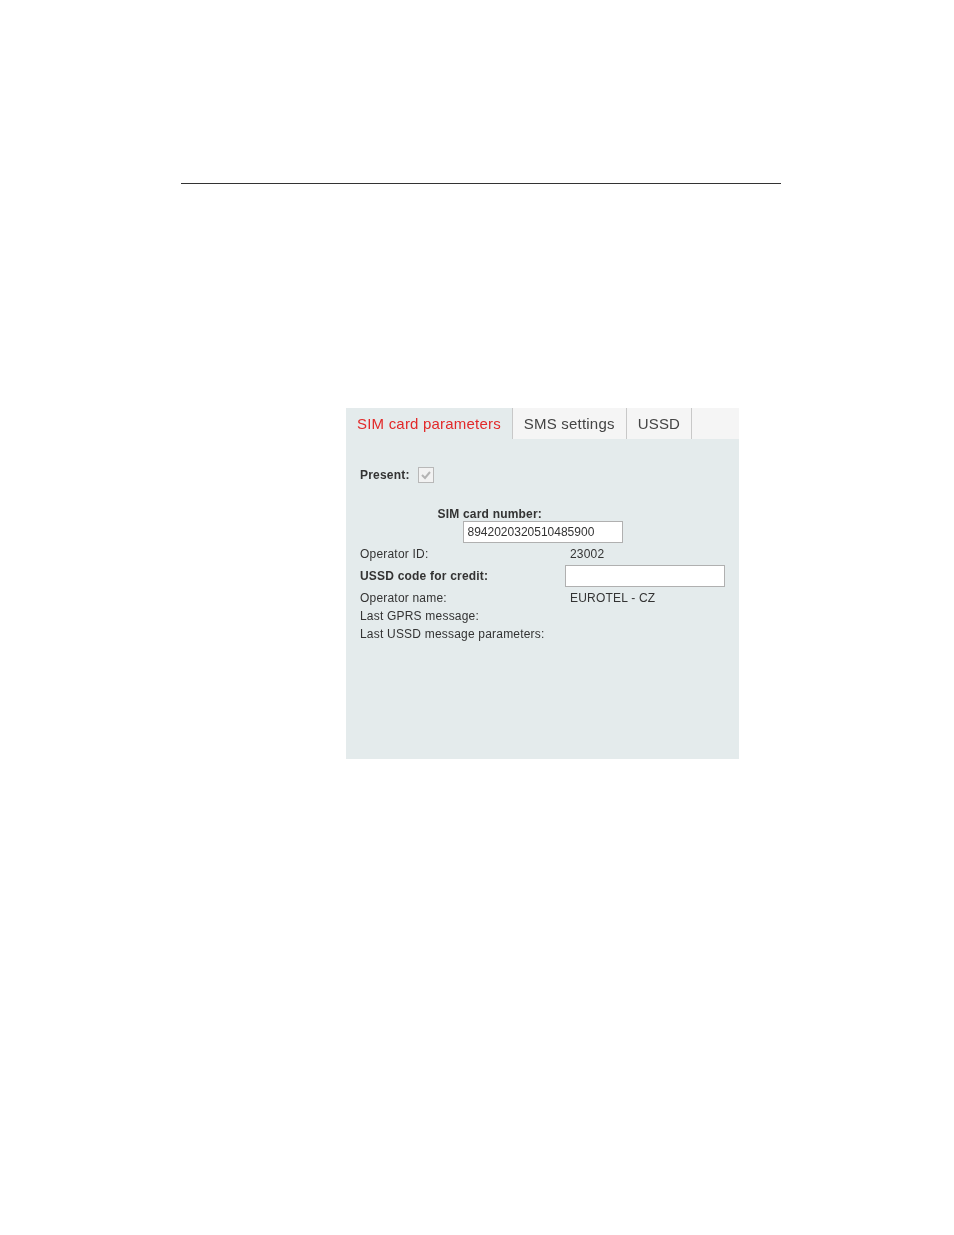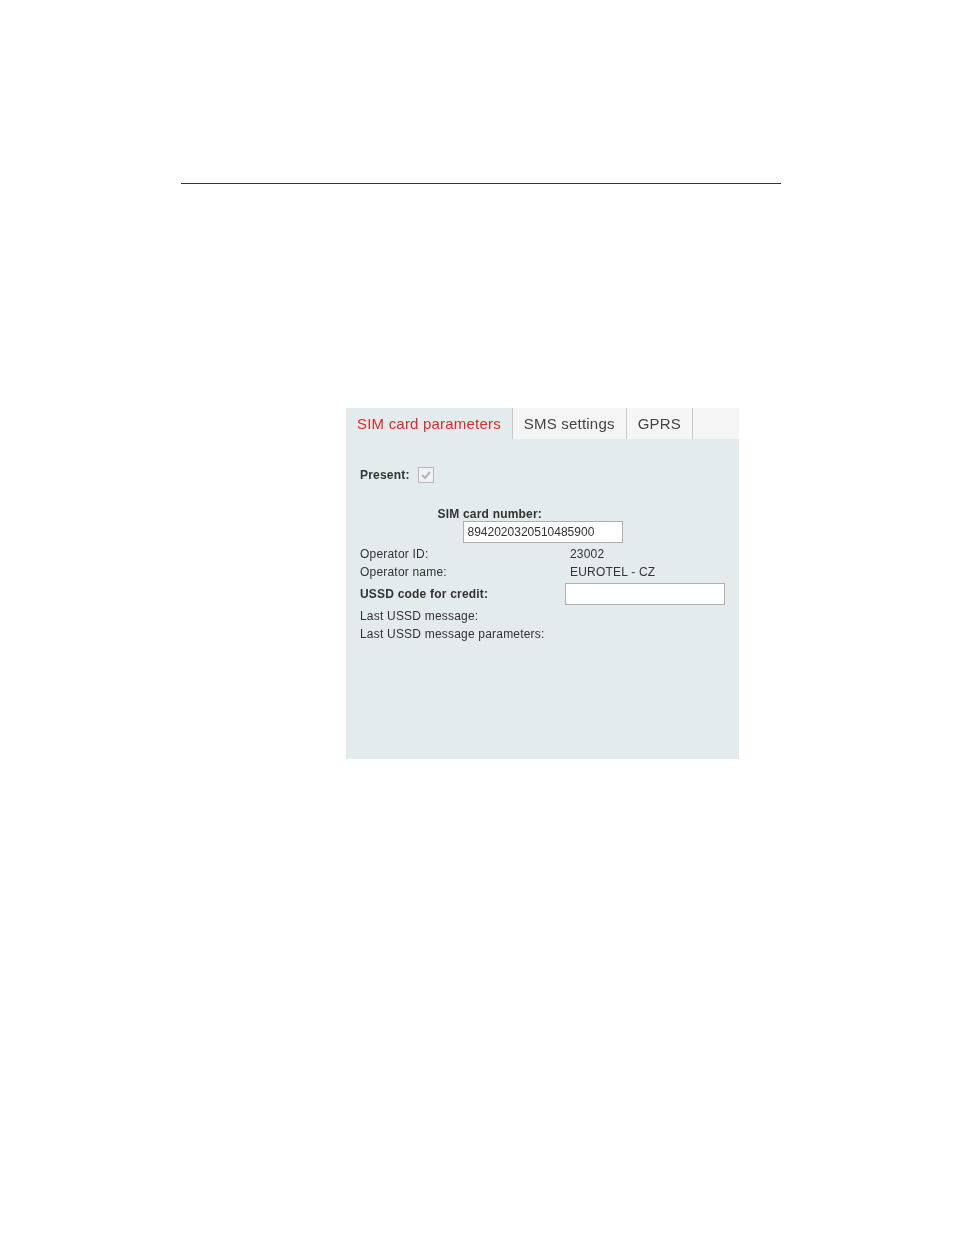--- a/index.html
+++ b/index.html
@@ -115,21 +115,21 @@
 </head>
 <body>
 
 <div class="divider"></div>
 
 <div class="panel-container">
 
   <div class="tabs">
     <div class="tab active">SIM card parameters</div>
     <div class="tab">SMS settings</div>
-    <div class="tab">GPRS</div>
+    <div class="tab">USSD</div>
     <div class="tab-spacer"></div>
   </div>
 
   <div class="panel-body">
 
     <div class="row spaced">
       <span class="label bold">Present:</span>
       <span class="checkbox-wrap">
         <span class="checkbox">
           <svg viewBox="0 0 12 12">
@@ -152,39 +152,39 @@
       <div class="label-col">
         <span class="label">Operator ID:</span>
       </div>
       <div class="value-col">
         <span class="label">23002</span>
       </div>
     </div>
 
     <div class="row">
       <div class="label-col">
+        <span class="label bold">USSD code for credit:</span>
+      </div>
+      <div class="value-col">
+        <input type="text" class="text-input" value="" style="">
+      </div>
+    </div>
+
+    <div class="row">
+      <div class="label-col">
         <span class="label">Operator name:</span>
       </div>
       <div class="value-col">
         <span class="label">EUROTEL - CZ</span>
       </div>
     </div>
 
     <div class="row">
       <div class="label-col">
-        <span class="label bold">USSD code for credit:</span>
-      </div>
-      <div class="value-col">
-        <input type="text" class="text-input" value="" style="">
-      </div>
-    </div>
-
-    <div class="row">
-      <div class="label-col">
-        <span class="label">Last USSD message:</span>
+        <span class="label">Last GPRS message:</span>
       </div>
       <div class="value-col">
         <span class="label"></span>
       </div>
     </div>
 
     <div class="row">
       <div class="label-col">
         <span class="label">Last USSD message parameters:</span>
       </div>

